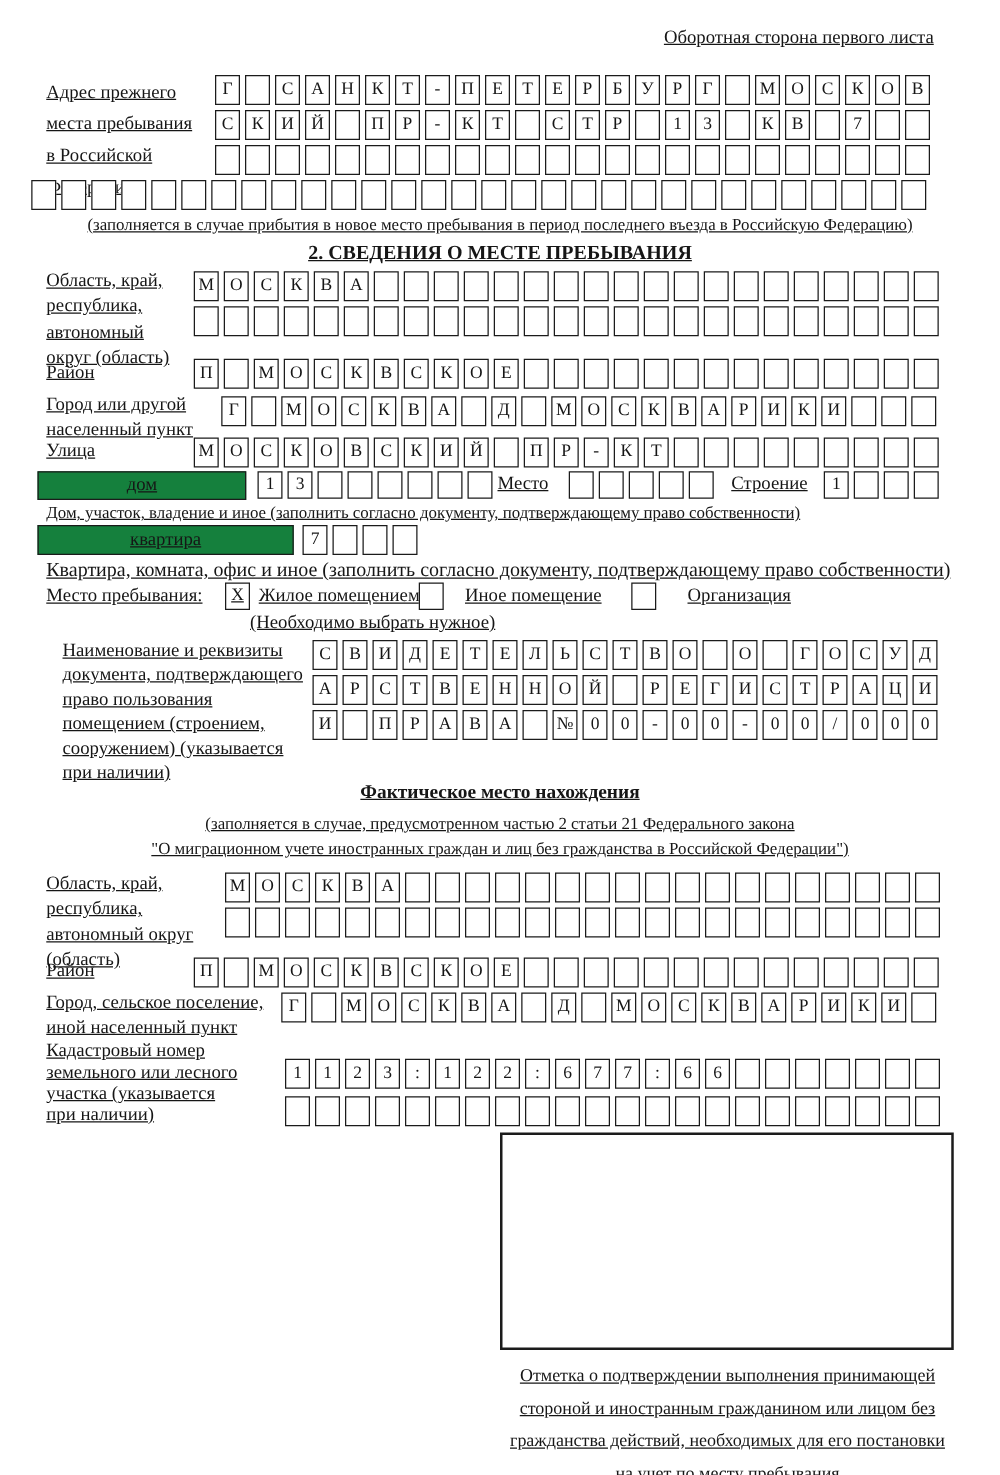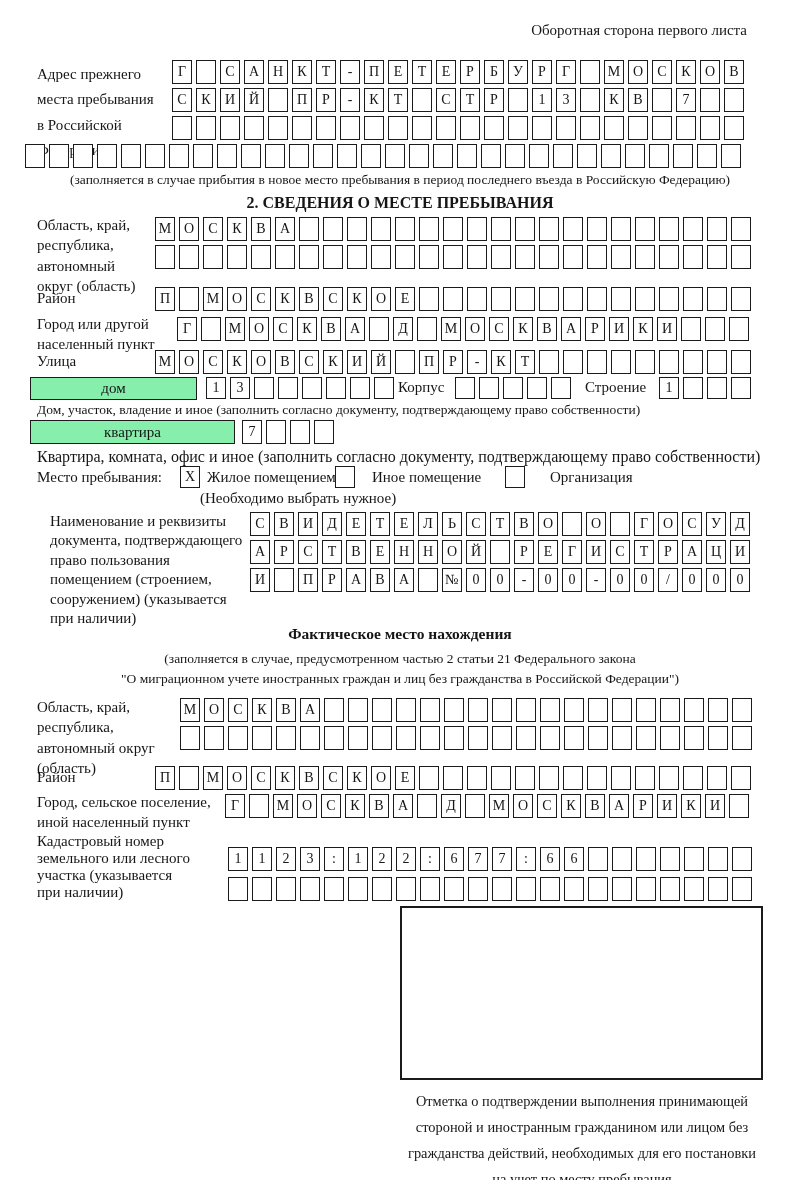--- a/index.html
+++ b/index.html
@@ -1,38 +1,38 @@
 <!DOCTYPE html>
 <html><head>
 <meta charset="utf-8">
 <style>
   * { margin:0; padding:0; box-sizing:border-box; }
   html,body { background:#ffffff; }
   body {
     width:800px; height:1180px; position:relative; overflow:hidden;
     font-family:"Liberation Serif","DejaVu Serif",serif; color:#161616;
   }
-  .abs { position:absolute; }
+  .abs { position:absolute;text-decoration:underline; }
   .cellrow { position:absolute; display:flex; gap:4px; }
   .cell {
     flex:0 0 20px; width:20px; height:24px; border:1.8px solid #1b1b1b;
     display:flex; align-items:center; justify-content:center;
     font-size:14px; line-height:1; background:#fff;
   }
   .cell.short { height:22px; }
   .lbl { font-size:15px; white-space:pre-line; line-height:20.4px; }
   .lh25 { line-height:25.4px; }
   .lh23 { line-height:17px; }
   .lh19 { line-height:19.4px;margin-left:13px; }
   .inline-lbl { font-size:15px; white-space:nowrap; }
   .title { width:800px; text-align:center; font-weight:bold; font-size:16px; }
   .note { width:800px; text-align:center; font-size:13.5px; }
   .fieldbox {
     border:1.9px solid #1b1b1b; display:flex; align-items:center; justify-content:center;
-    font-size:15px; background:#86efac;
+    font-size:15px; background:#15803d;
   }
   .chk {
     width:20px; height:22px; border:1.8px solid #1b1b1b; background:#fff;
     display:flex; align-items:center; justify-content:center; font-size:14px;
   }
   .stampbox { border:2px solid #1b1b1b; background:#fff; }
   .caption { text-align:center; font-size:14.4px; line-height:26px; white-space:pre-line; }
   .hdr { font-size:15px; text-align:right; }
 </style>
 </head>
@@ -308,21 +308,21 @@
 <div class="cellrow" style="left:206px;top:377px">
     <span class="cell short">1</span>
     <span class="cell short">3</span>
     <span class="cell short"></span>
     <span class="cell short"></span>
     <span class="cell short"></span>
     <span class="cell short"></span>
     <span class="cell short"></span>
     <span class="cell short"></span>
   </div>
-<div class="abs inline-lbl" style="left:398px;top:379px">Корпус</div>
+<div class="abs inline-lbl" style="left:398px;top:379px">Место</div>
 <div class="cellrow" style="left:455px;top:377px">
     <span class="cell short"></span>
     <span class="cell short"></span>
     <span class="cell short"></span>
     <span class="cell short"></span>
     <span class="cell short"></span>
   </div>
 <div class="abs inline-lbl" style="left:585px;top:379px">Строение</div>
 <div class="cellrow" style="left:659px;top:377px">
     <span class="cell short">1</span>

